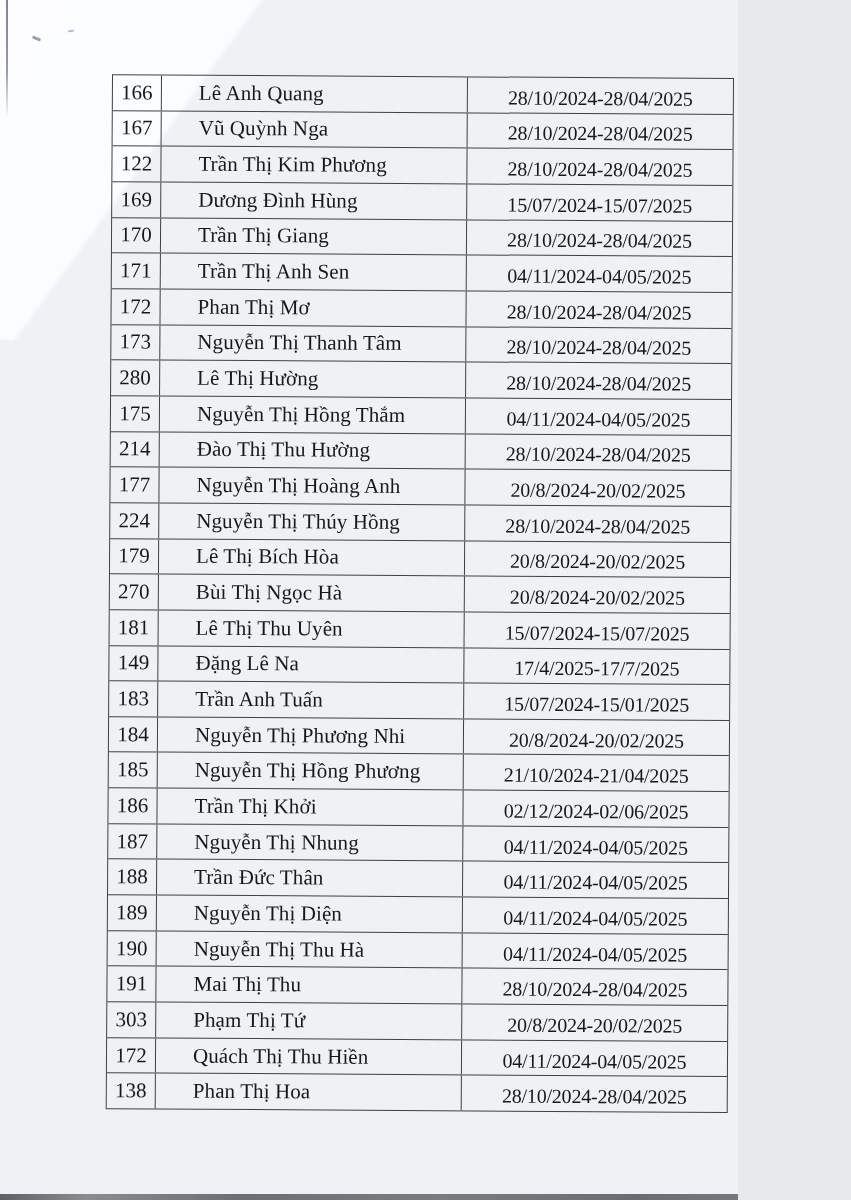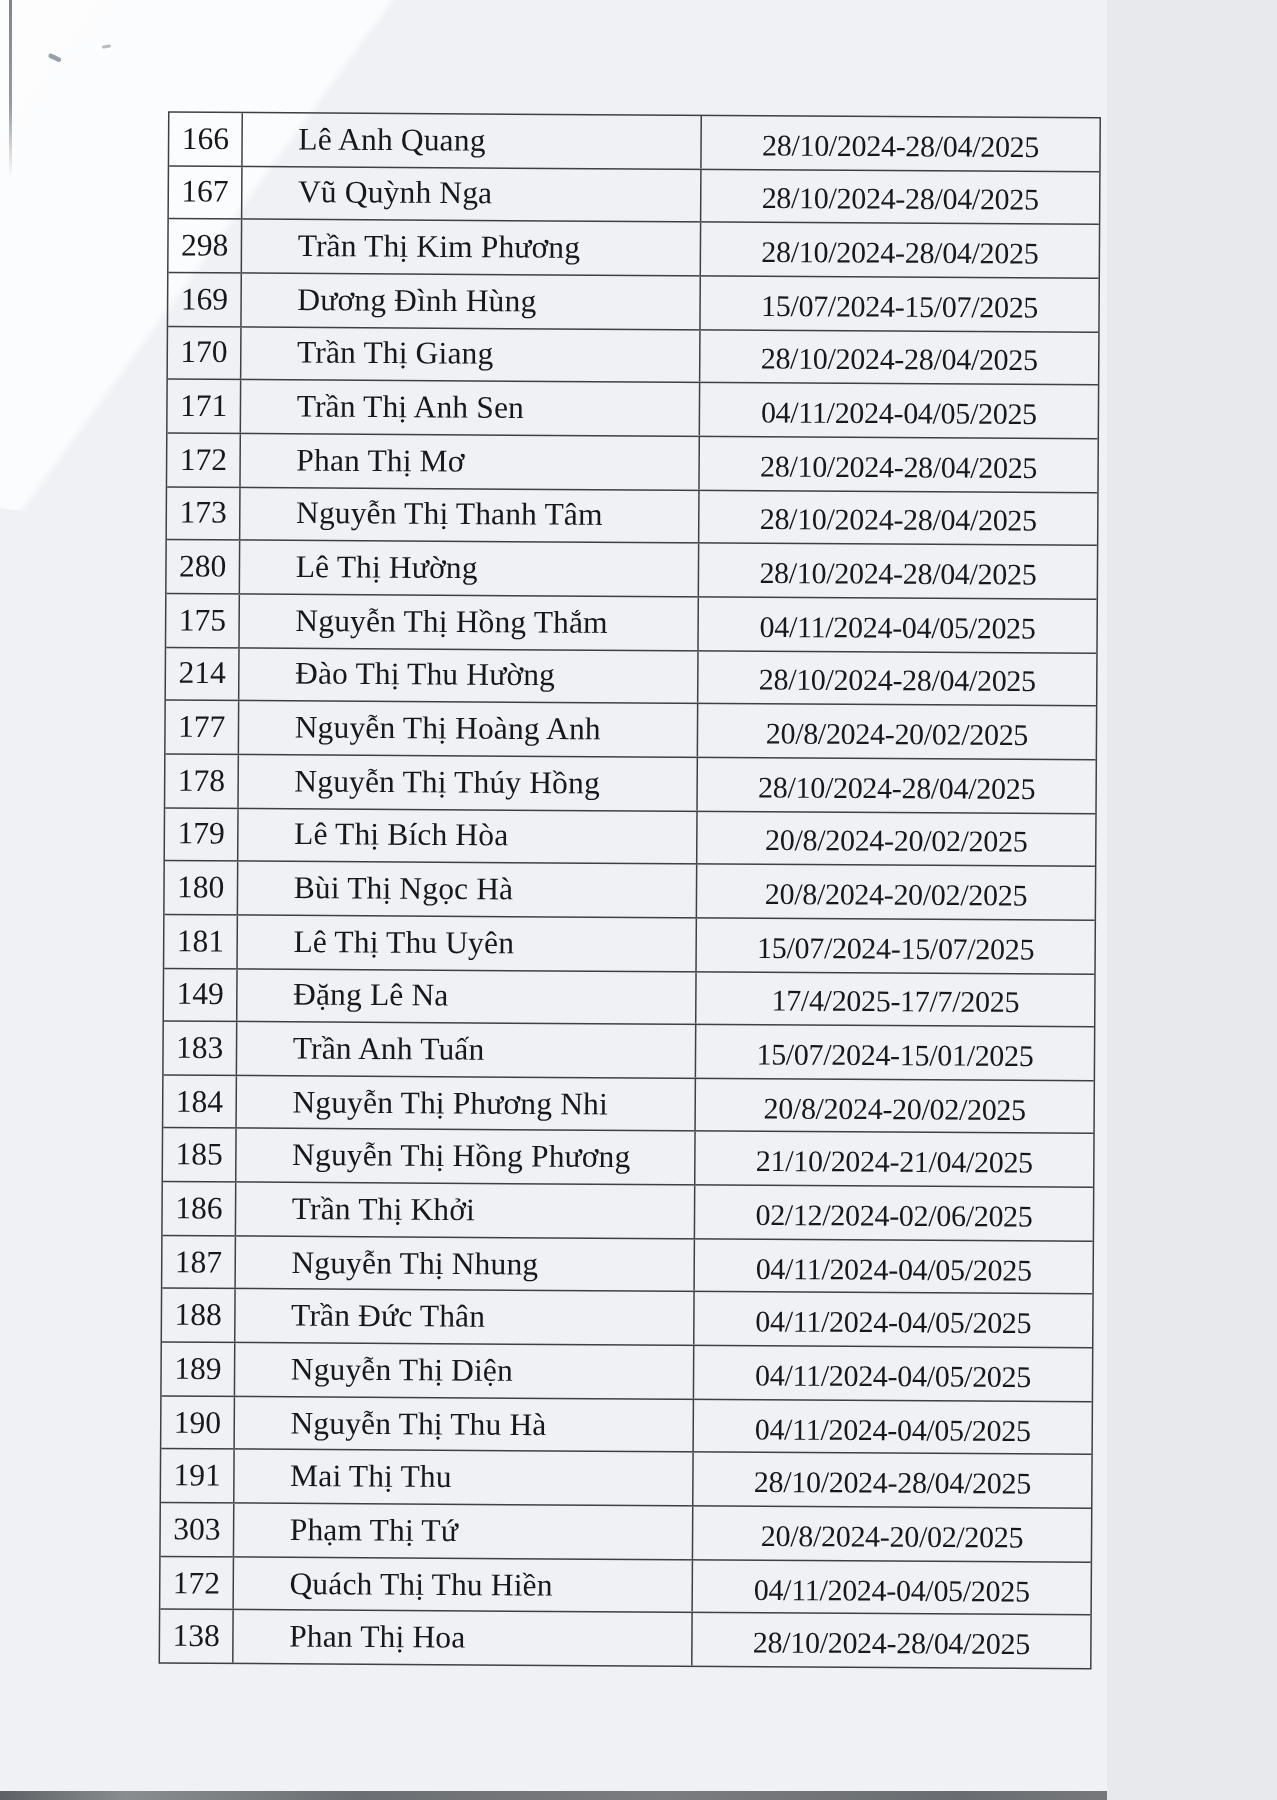--- a/index.html
+++ b/index.html
@@ -89,21 +89,21 @@
     <div class="cell period">28/10/2024-28/04/2025</div>
   </div>
 
   <div class="row">
     <div class="cell no">167</div>
     <div class="cell name">Vũ Quỳnh Nga</div>
     <div class="cell period">28/10/2024-28/04/2025</div>
   </div>
 
   <div class="row">
-    <div class="cell no">298</div>
+    <div class="cell no">122</div>
     <div class="cell name">Trần Thị Kim Phương</div>
     <div class="cell period">28/10/2024-28/04/2025</div>
   </div>
 
   <div class="row">
     <div class="cell no">169</div>
     <div class="cell name">Dương Đình Hùng</div>
     <div class="cell period">15/07/2024-15/07/2025</div>
   </div>
 
@@ -149,33 +149,33 @@
     <div class="cell period">28/10/2024-28/04/2025</div>
   </div>
 
   <div class="row">
     <div class="cell no">177</div>
     <div class="cell name">Nguyễn Thị Hoàng Anh</div>
     <div class="cell period">20/8/2024-20/02/2025</div>
   </div>
 
   <div class="row">
-    <div class="cell no">178</div>
+    <div class="cell no">224</div>
     <div class="cell name">Nguyễn Thị Thúy Hồng</div>
     <div class="cell period">28/10/2024-28/04/2025</div>
   </div>
 
   <div class="row">
     <div class="cell no">179</div>
     <div class="cell name">Lê Thị Bích Hòa</div>
     <div class="cell period">20/8/2024-20/02/2025</div>
   </div>
 
   <div class="row">
-    <div class="cell no">180</div>
+    <div class="cell no">270</div>
     <div class="cell name">Bùi Thị Ngọc Hà</div>
     <div class="cell period">20/8/2024-20/02/2025</div>
   </div>
 
   <div class="row">
     <div class="cell no">181</div>
     <div class="cell name">Lê Thị Thu Uyên</div>
     <div class="cell period">15/07/2024-15/07/2025</div>
   </div>
 

